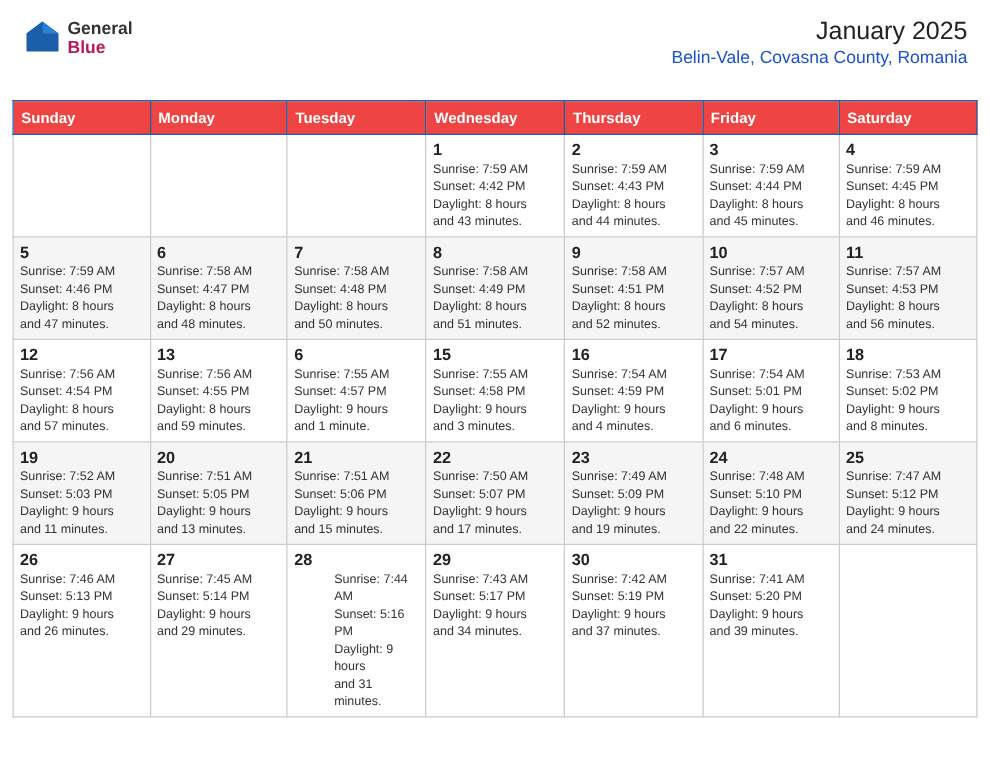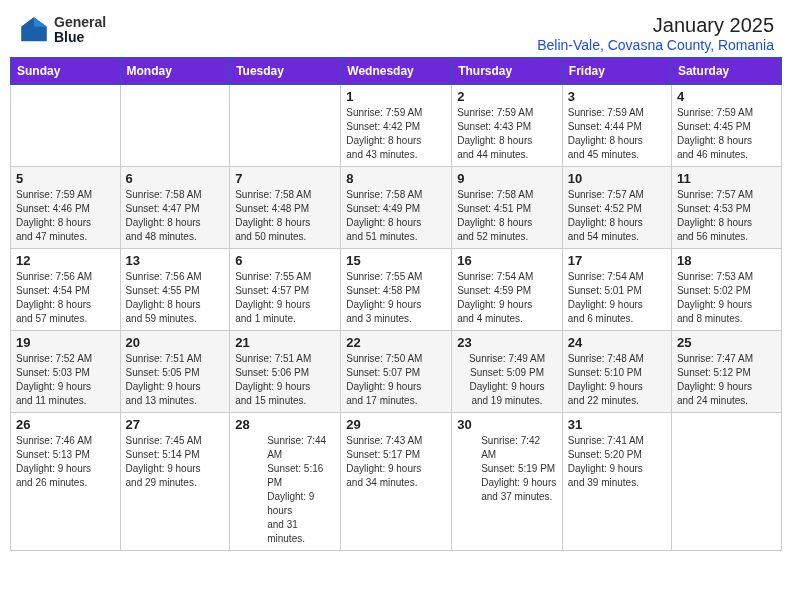--- a/index.html
+++ b/index.html
@@ -7,42 +7,42 @@
       font-family: Arial, sans-serif;
       background: #fff;
       width: 792px;
       min-height: 612px;
       padding: 10px;
     }
     .header {
       display: flex;
       justify-content: space-between;
       align-items: flex-start;
-      margin-bottom: 0;
+      margin-bottom: 23px;
       padding: 4px 8px;
     }
     .logo {
       display: flex;
       align-items: center;
       gap: 4px;
     }
     .logo-text {
       display: flex;
       flex-direction: column;
       line-height: 1.1;
     }
     .logo-general {
       font-size: 14px;
       font-weight: bold;
       color: #333;
     }
     .logo-blue {
       font-size: 14px;
       font-weight: bold;
-      color: #0f172a;
+      color: #be185d;
     }
     .logo-icon {
       width: 32px;
       height: 32px;
     }
     .title-block {
       text-align: right;
     }
     .month-year {
       font-size: 20px;
@@ -52,21 +52,21 @@
     .location {
       font-size: 14px;
       color: #1d4ed8;
     }
     .calendar {
       width: 100%;
       border-collapse: collapse;
       border: 1px solid #ccc;
     }
     .calendar th {
-      background: #6d28d9;
+      background: #ef4444;
       color: #fff;
       font-size: 12px;
       font-weight: bold;
       text-align: left;
       padding: 6px 6px;
       border: 1px solid #1a5fa8;
     }
     .calendar td {
       vertical-align: top;
       border: 1px solid #ccc;
@@ -289,21 +289,21 @@
         </td>
         <td>
           <span class="day-num">22</span>
           <div class="day-info" style="white-space: pre-line;">Sunrise: 7:50 AM
 Sunset: 5:07 PM
 Daylight: 9 hours
 and 17 minutes.</div>
         </td>
         <td>
           <span class="day-num">23</span>
-          <div class="day-info" style="white-space: pre-line; text-align: center;">Sunrise: 7:49 AM
+          <div class="day-info" style="white-space: pre-line;">Sunrise: 7:49 AM
 Sunset: 5:09 PM
 Daylight: 9 hours
 and 19 minutes.</div>
         </td>
         <td>
           <span class="day-num">24</span>
           <div class="day-info" style="white-space: pre-line;">Sunrise: 7:48 AM
 Sunset: 5:10 PM
 Daylight: 9 hours
 and 22 minutes.</div>
@@ -340,21 +340,21 @@
         </td>
         <td>
           <span class="day-num">29</span>
           <div class="day-info" style="white-space: pre-line;">Sunrise: 7:43 AM
 Sunset: 5:17 PM
 Daylight: 9 hours
 and 34 minutes.</div>
         </td>
         <td>
           <span class="day-num">30</span>
-          <div class="day-info" style="white-space: pre-line; margin-left: 24px;">Sunrise: 7:42 AM
+          <div class="day-info" style="white-space: pre-line;">Sunrise: 7:42 AM
 Sunset: 5:19 PM
 Daylight: 9 hours
 and 37 minutes.</div>
         </td>
         <td>
           <span class="day-num">31</span>
           <div class="day-info" style="white-space: pre-line;">Sunrise: 7:41 AM
 Sunset: 5:20 PM
 Daylight: 9 hours
 and 39 minutes.</div>

